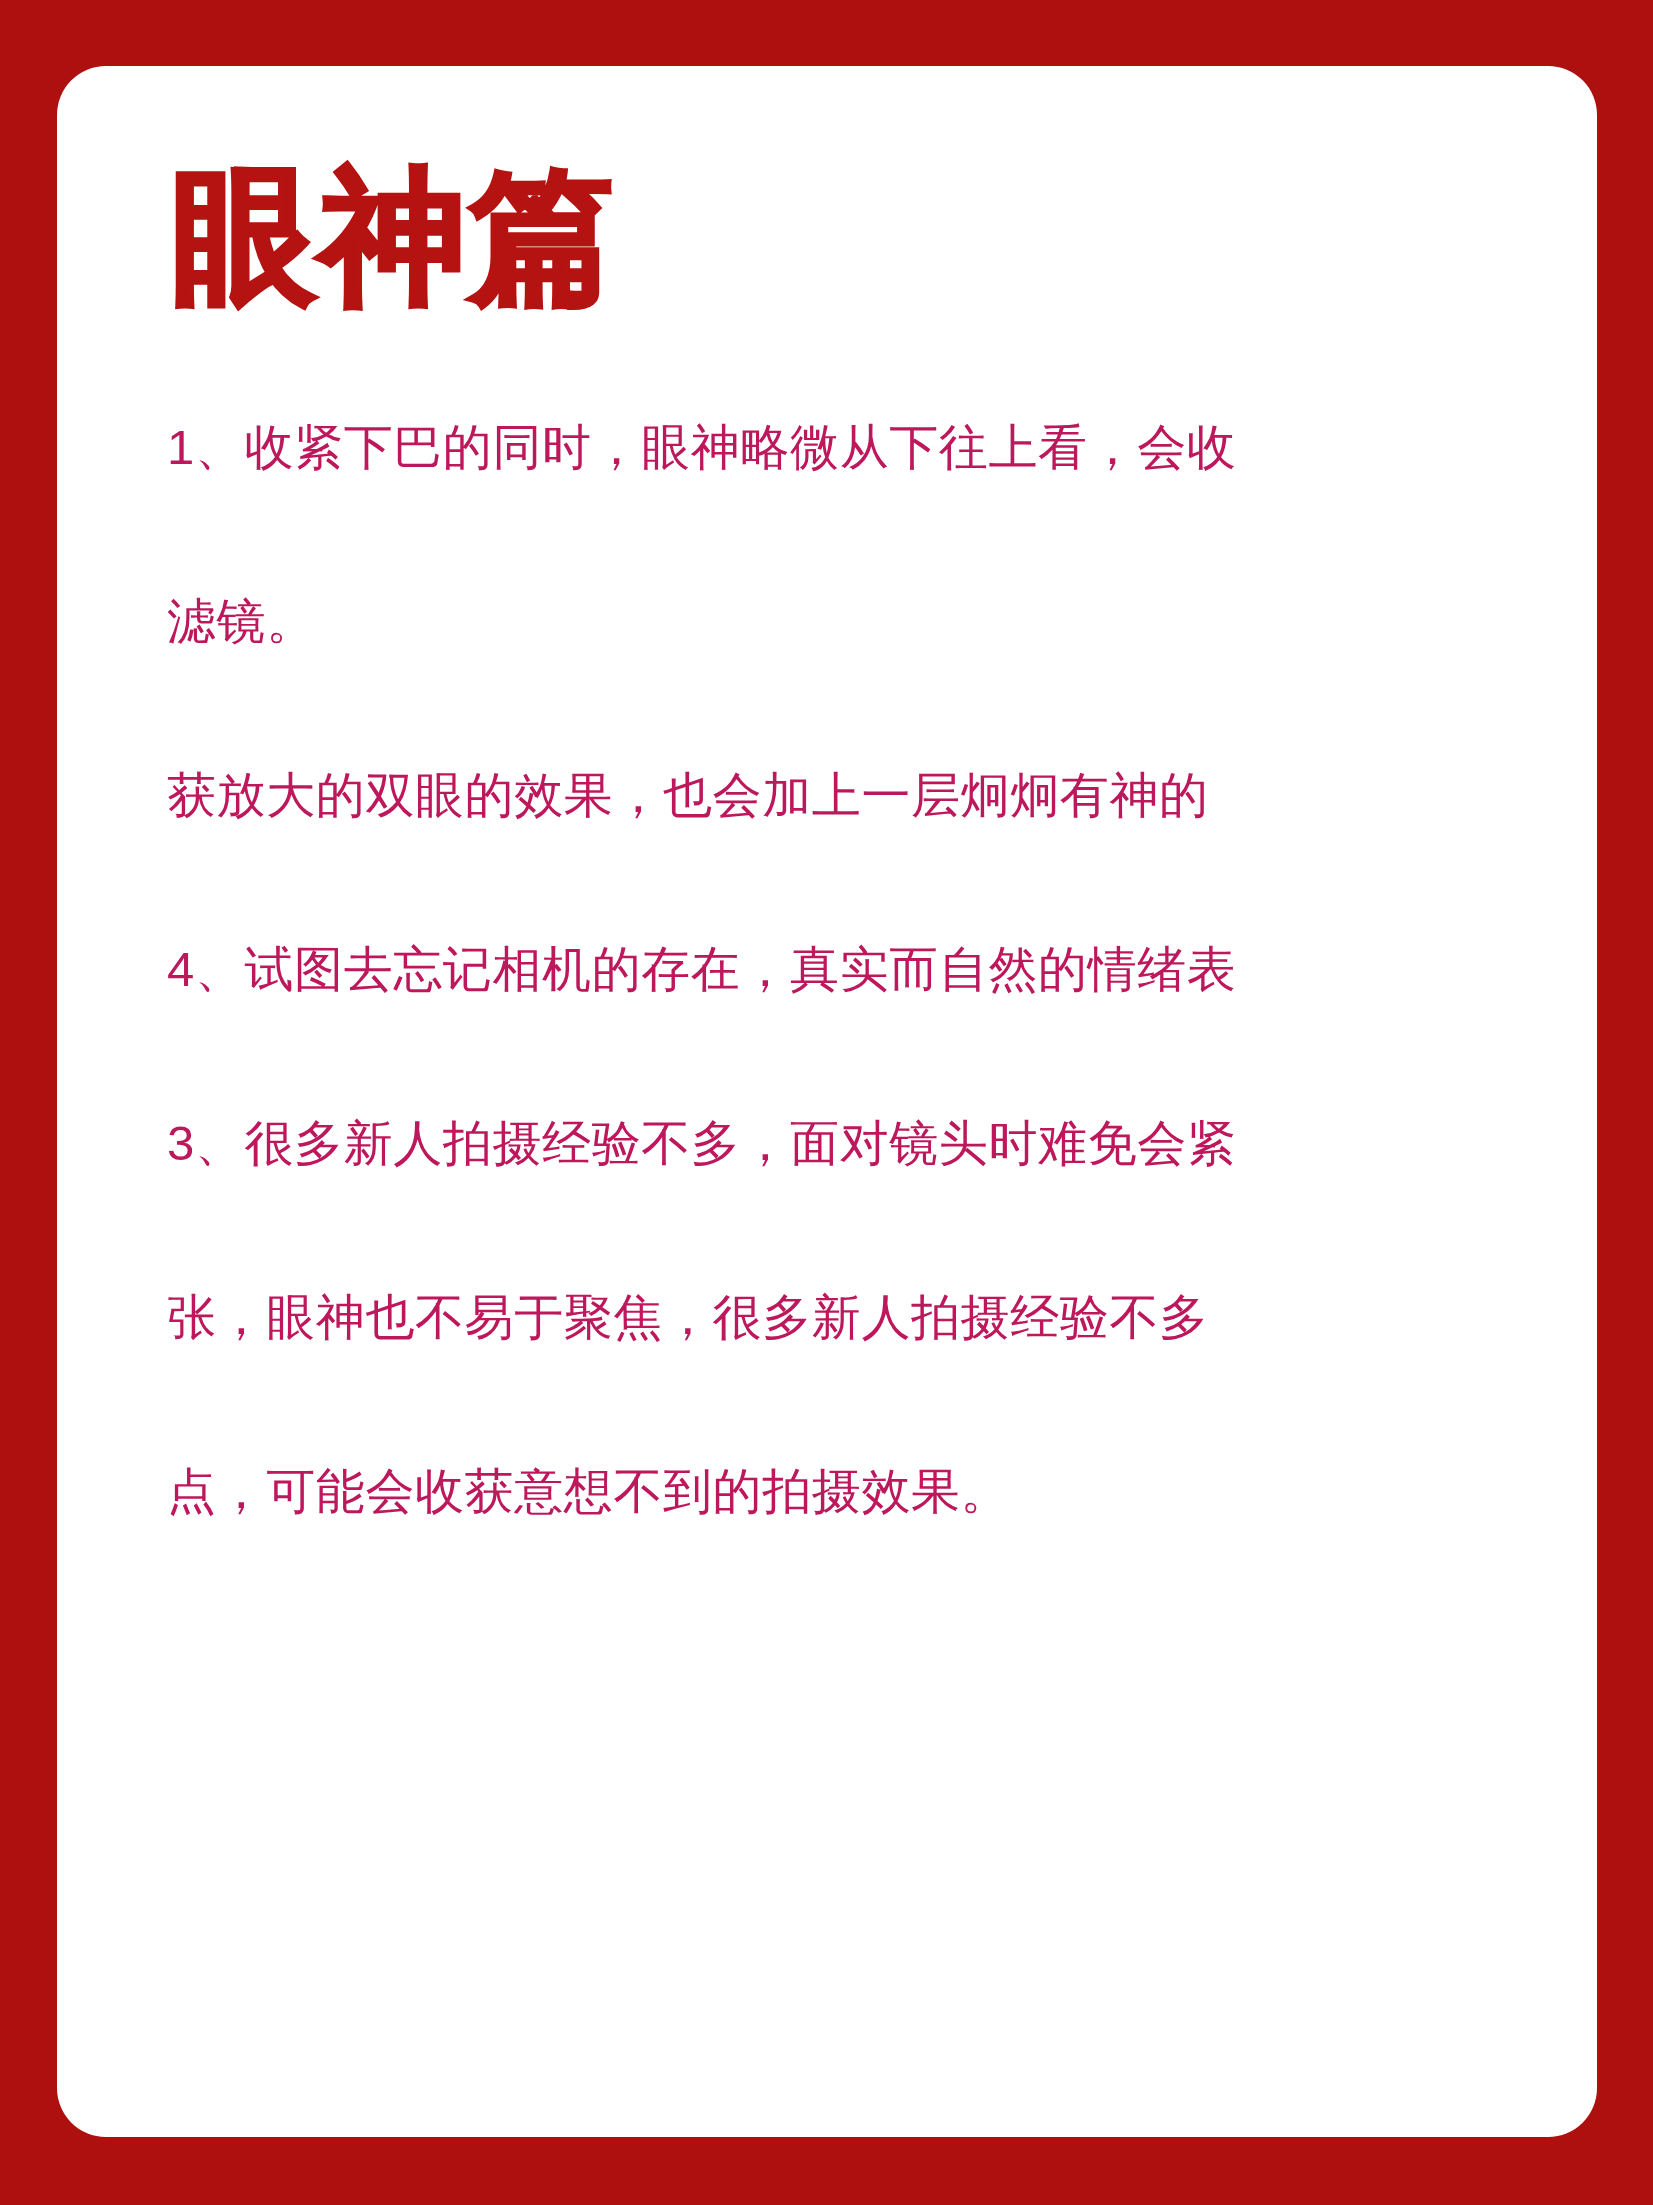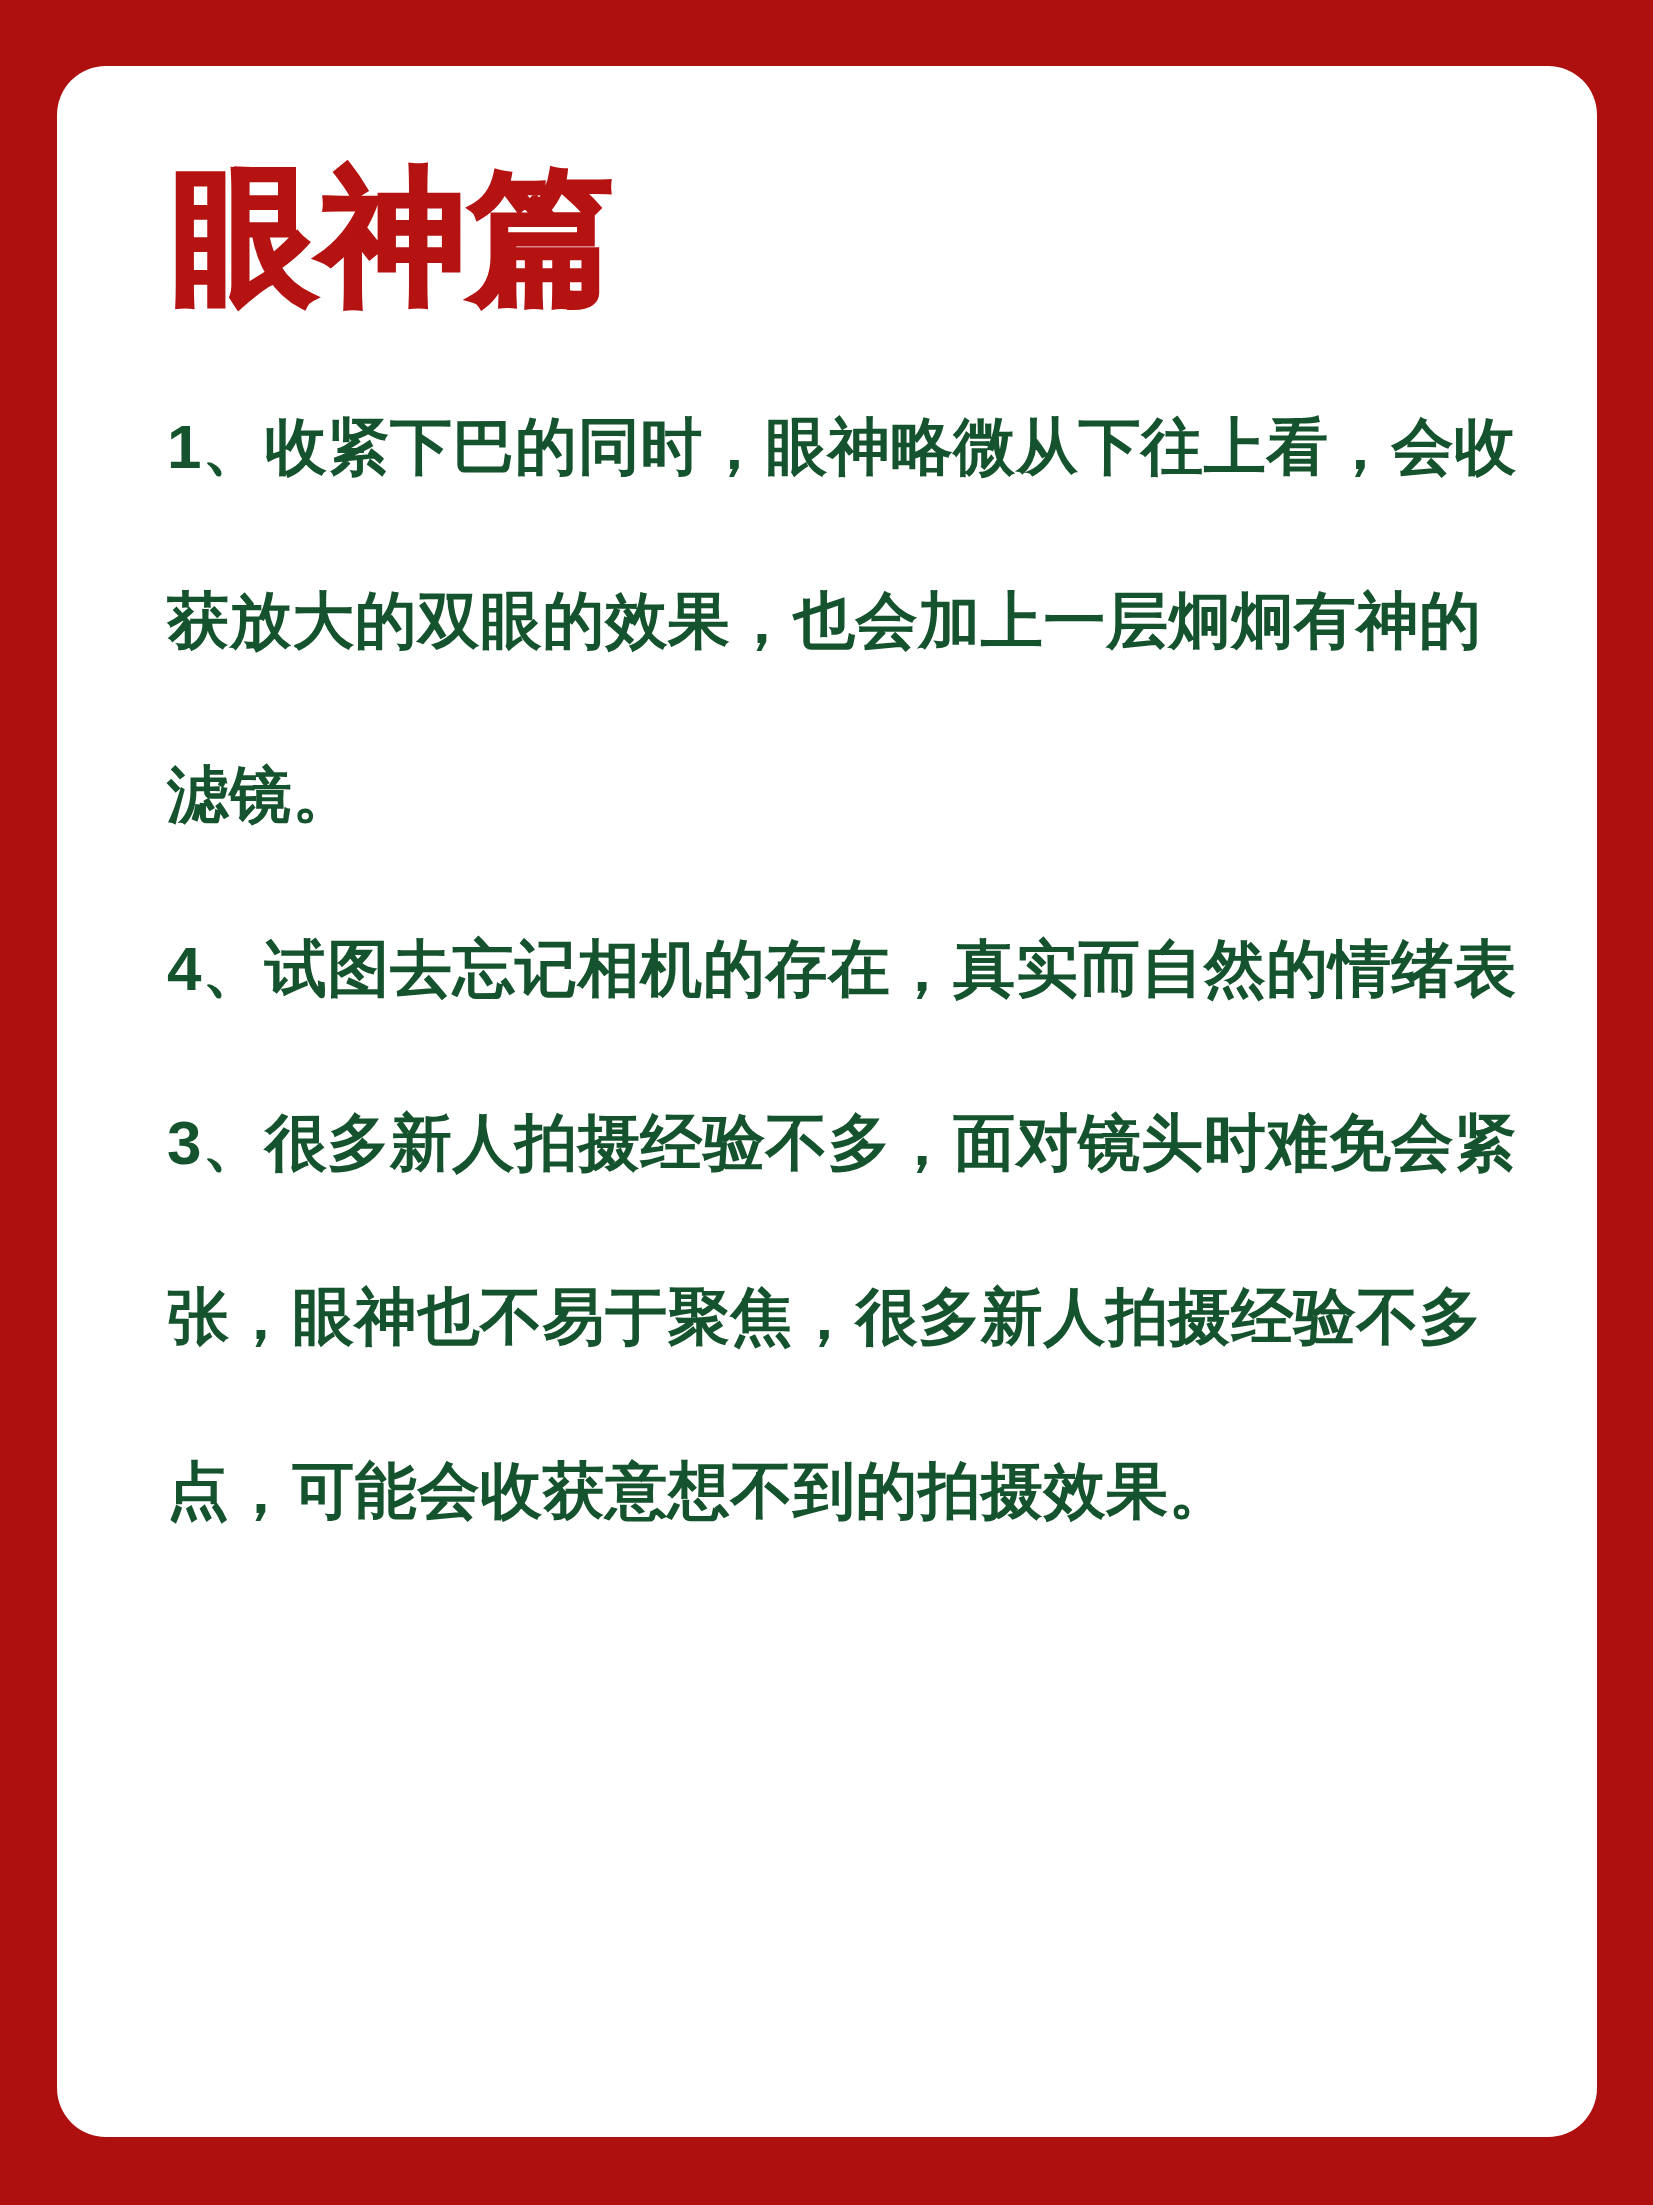--- a/index.html
+++ b/index.html
@@ -40,43 +40,43 @@
     letter-spacing: 3.3px;
     -webkit-text-stroke: 3.9px #B51212;
   }
   .tips {
     margin-top: 41px;
   }
   .para {
     margin: 0;
   }
   .line {
-    font-size: 62px;
+    font-size: 49px;
     line-height: 174px;
-    font-weight: 700;
-    color: #14532d;
+    font-weight: 400;
+    color: #be185d;
     letter-spacing: 0.6px;
     white-space: nowrap;
   }
 </style>
 </head>
 <body>
 
 <div class="poster">
   <div class="card">
     <div class="content">
 
       <h1 class="title">眼神篇</h1>
 
       <div class="tips">
 
         <div class="para">
           <div class="line">1、收紧下巴的同时，眼神略微从下往上看，会收</div>
+          <div class="line">滤镜。</div>
           <div class="line">获放大的双眼的效果，也会加上一层炯炯有神的</div>
-          <div class="line">滤镜。</div>
         </div>
 
         <div class="para">
           <div class="line">4、试图去忘记相机的存在，真实而自然的情绪表</div>
         </div>
 
         <div class="para">
           <div class="line">3、很多新人拍摄经验不多，面对镜头时难免会紧</div>
           <div class="line">张，眼神也不易于聚焦，很多新人拍摄经验不多</div>
           <div class="line">点，可能会收获意想不到的拍摄效果。</div>

